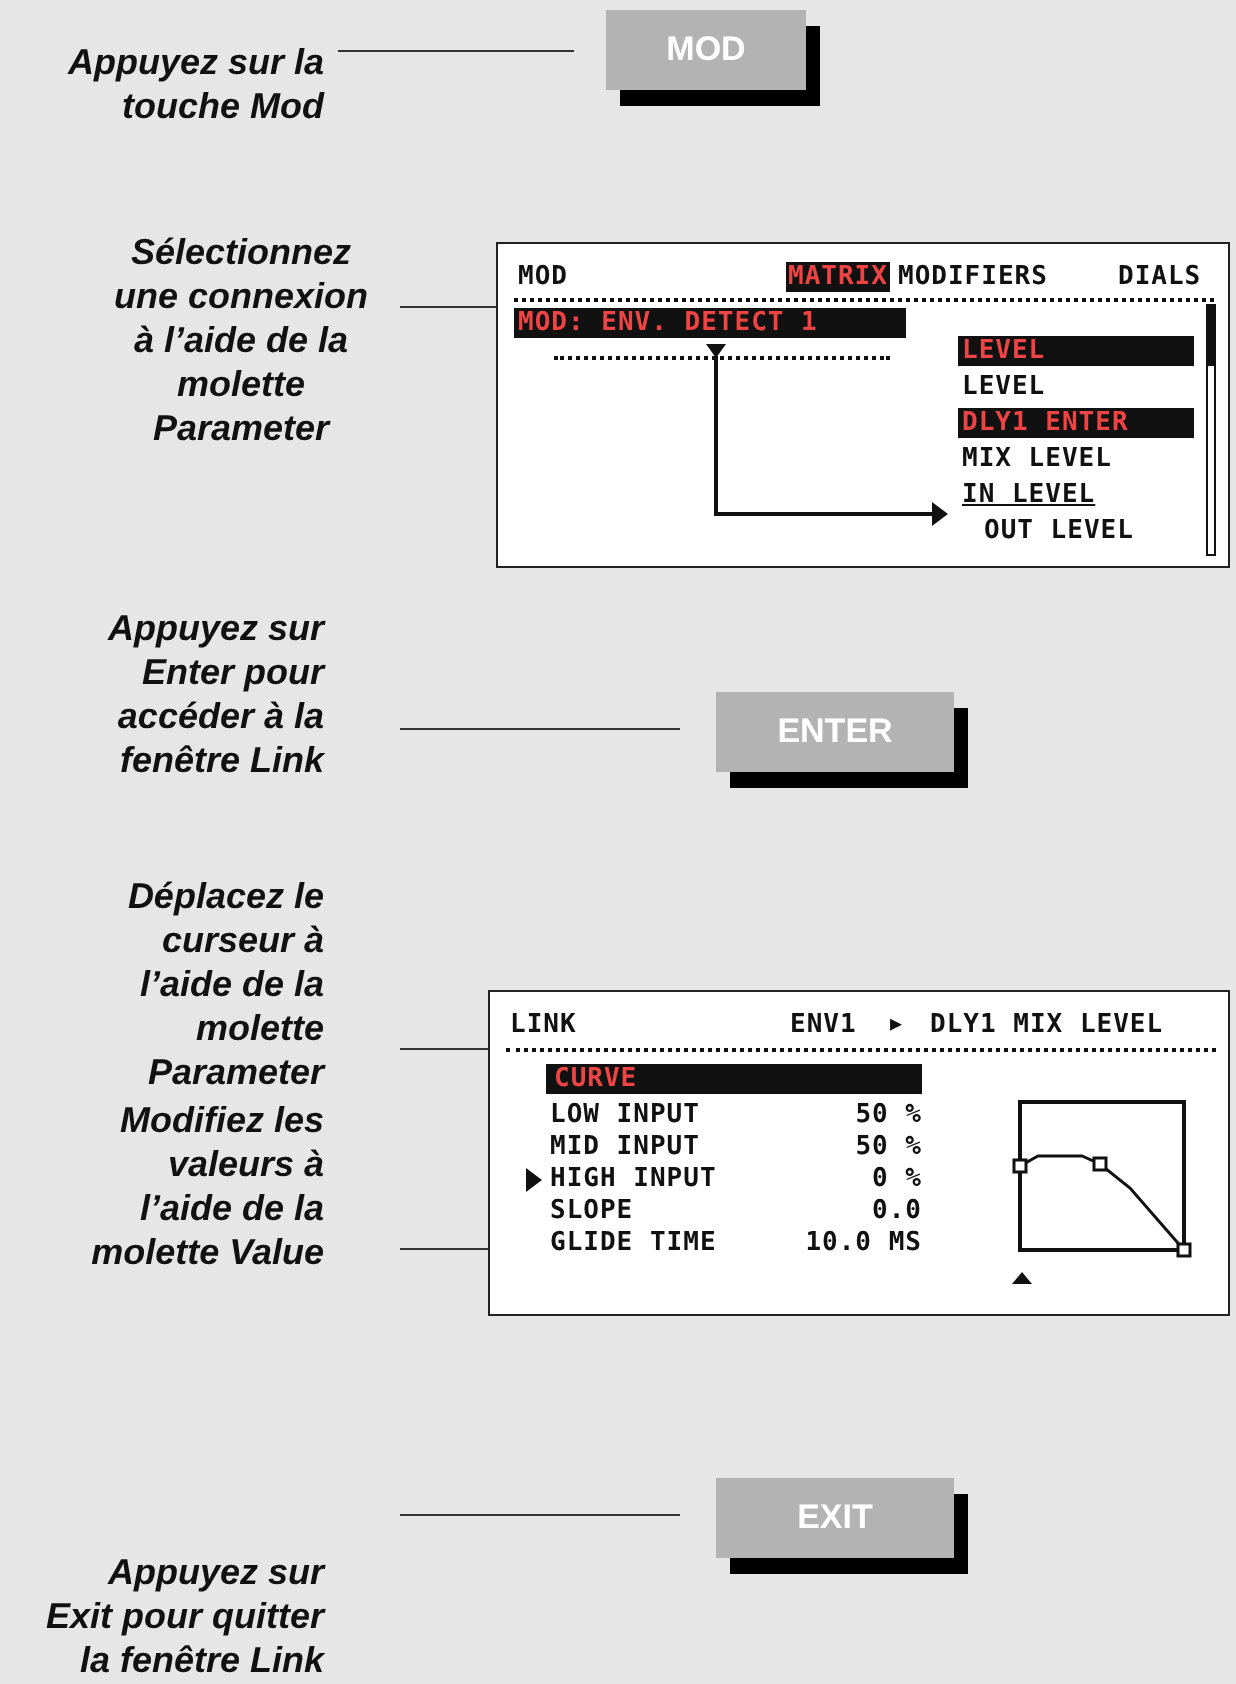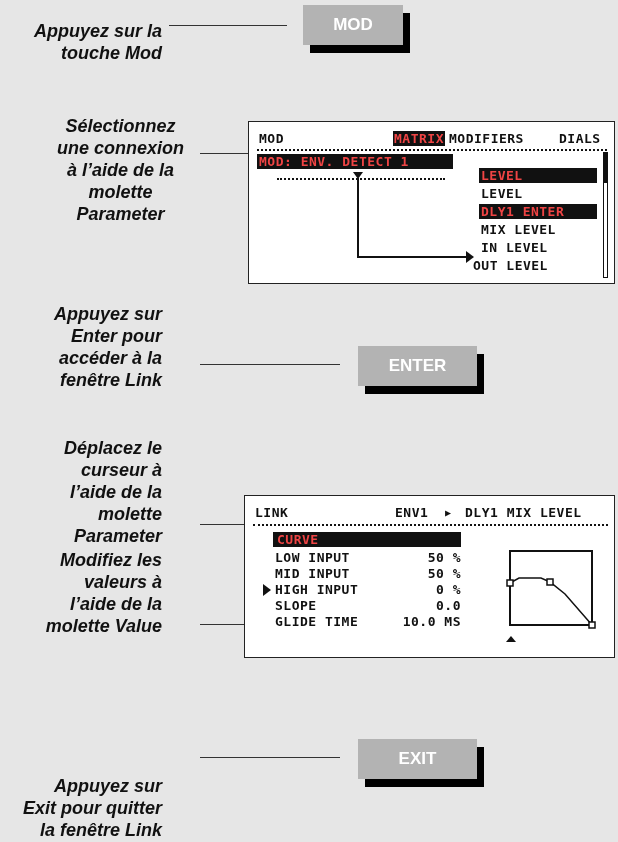--- a/index.html
+++ b/index.html
@@ -57,22 +57,22 @@
   <div class="line" style="left:108px;top:56px;width:2px;height:80px;"></div>
   <div class="line" style="left:108px;top:134px;width:110px;height:2px;"></div>
   <svg style="position:absolute;left:217px;top:129px;" width="8" height="12">
       <polygon points="0,0 8,6 0,12" fill="#111"></polygon>
     </svg>
 
   <div class="t inv" style="left:230px;top:46px;width:116px;padding-left:2px;">LEVEL</div>
   <div class="t" style="left:232px;top:64px;">LEVEL</div>
   <div class="t inv" style="left:230px;top:82px;width:116px;padding-left:2px;">DLY1 ENTER</div>
   <div class="t" style="left:232px;top:100px;">MIX LEVEL</div>
-  <div class="t" style="left:232px;top:118px;">IN LEVEL</div>
-  <div class="t" style="left:224px;top:136px;">OUT LEVEL</div>
+  <div class="t" style="left:232px;top:118px;text-decoration:underline;">IN LEVEL</div>
+  <div class="t" style="left:243px;top:136px;">OUT LEVEL</div>
   <div style="position:absolute;left:354px;top:30px;width:5px;height:126px;border:1px solid #111;box-sizing:border-box;">
     <div style="position:absolute;left:0;top:0;width:3px;height:30px;background:#111;"></div>
   </div>
 </div>
 
 <div class="label" style="top:303px;">
   <div>Appuyez sur</div>
   <div>Enter pour</div>
   <div>accéder à la</div>
   <div>fenêtre Link</div>

